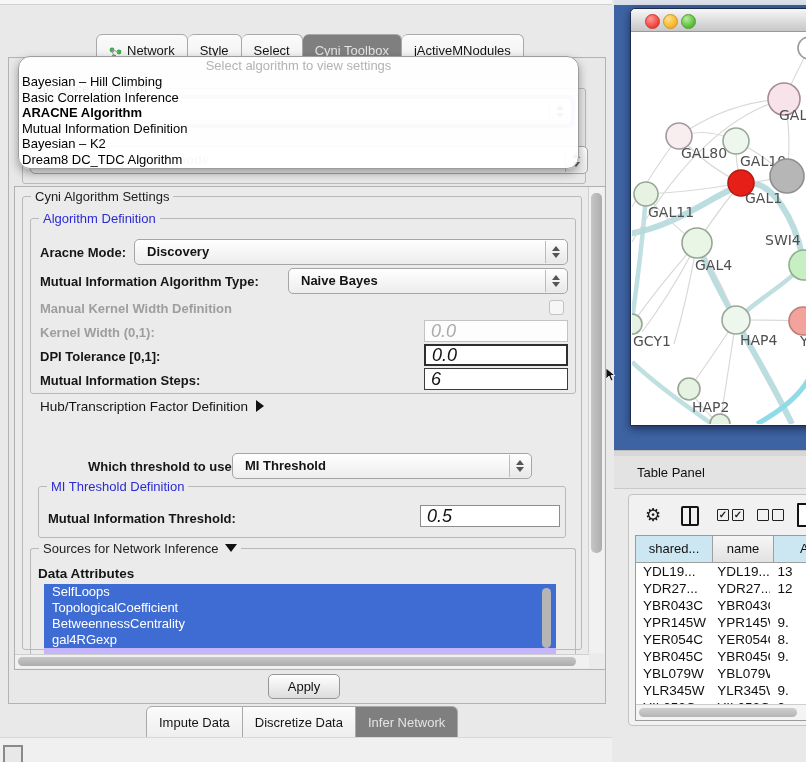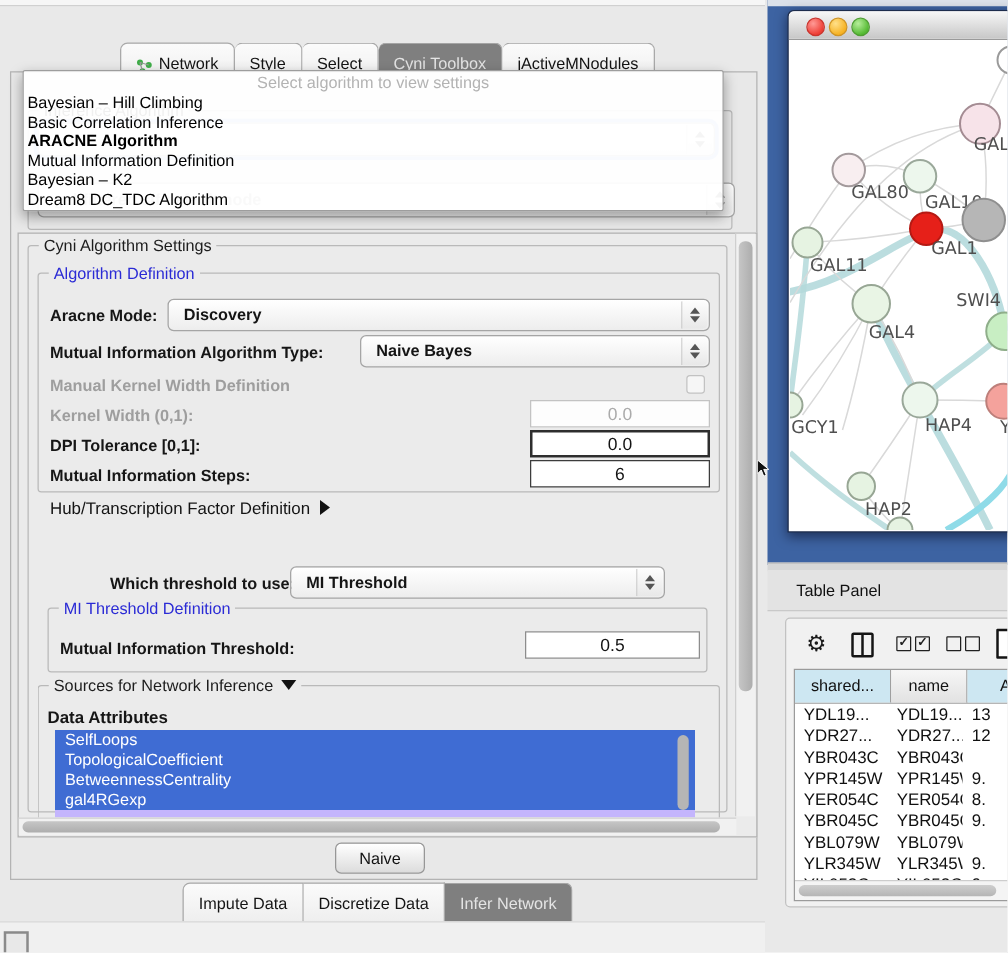--- a/index.html
+++ b/index.html
@@ -31,30 +31,30 @@
   .cmb{position:absolute;background:linear-gradient(#ffffff,#ededed);border:1px solid #a5a5a5;border-radius:5px;
        font-size:13px;color:#141414;}
   .cmb .val{position:absolute;left:12px;top:0;line-height:24px;white-space:nowrap;font-weight:bold;}
   .cmb .arr{position:absolute;right:1px;top:1px;bottom:1px;width:20px;border-left:1px solid #bcbcbc;
             background:linear-gradient(#fdfdfd,#e8e8e8);border-radius:0 4px 4px 0;}
   .arr:before,.arr:after{content:"";position:absolute;left:6px;border-left:4px solid transparent;border-right:4px solid transparent;}
   .arr:before{top:5px;border-bottom:5px solid #555;}
   .arr:after{bottom:5px;border-top:5px solid #555;}
   
   #popup{position:absolute;left:18px;top:56px;width:559px;height:111px;background:rgba(255,255,255,0.94);
-         border:1px solid #9d9d9d;border-radius:2px;box-shadow:0 4px 10px rgba(0,0,0,0.35);z-index:30;}
+         border:1px solid #9d9d9d;border-radius:12px;box-shadow:0 4px 10px rgba(0,0,0,0.35);z-index:30;}
   #popup .hint{height:16px;line-height:16px;text-align:center;color:#b3b3b3;font-size:13px;margin-top:1px;}
   .pop-item{height:15.5px;line-height:15.5px;font-size:13px;color:#000;padding-left:3px;white-space:nowrap;}
   .pop-item.bold{font-weight:bold;}
   
   #settings{position:absolute;left:14px;top:186px;width:590px;height:482px;background:#ebebeb;border:1px solid #b0b0b0;}
   .lbl{position:absolute;font-size:13px;font-weight:bold;color:#161616;white-space:nowrap;}
   .lbl.dis{color:#9e9e9e;}
-  .fld{position:absolute;background:#fff;border:1px solid #b0b0b0;font-size:14px;color:#141414;
-       text-align:center;padding:0 6px;line-height:20px;}
+  .fld{position:absolute;background:#fff;border:1px solid #b0b0b0;font-size:18px;color:#141414;
+       text-align:left;padding:0 6px;line-height:20px;font-style:italic;}
   .fld.dis{color:#ababab;border-color:#c3c3c3;background:#fdfdfd;}
   .fld.focus{border:2px solid #2e2e2e;line-height:18px;}
   .fld.dark{border:1px solid #3c3c3c;}
   
   .sb-v{position:absolute;background:#f1f1f1;border-left:1px solid #cfcfcf;}
   .sb-v .th{position:absolute;left:2px;right:2px;border-radius:5px;background:linear-gradient(90deg,#c6c6c6,#adadad);}
   .sb-h{position:absolute;background:#f1f1f1;border-top:1px solid #cfcfcf;}
   .sb-h .th{position:absolute;top:2px;bottom:2px;border-radius:5px;background:linear-gradient(#c6c6c6,#adadad);}
   
   #attr-list{position:absolute;left:30px;top:398px;width:512px;height:70px;background:#c4b5fd;overflow:hidden;}
@@ -227,21 +227,21 @@
       </div>
     <div id="attr-sb" style="left:542px;top:588px;"></div>
 
     <div class="sb-v" style="left:588px;top:187px;width:15px;height:466px;">
       <div class="th" style="top:6px;height:360px;"></div>
     </div>
     <div class="sb-h" style="left:15px;top:654px;width:574px;height:13px;">
       <div class="th" style="left:3px;width:558px;"></div>
     </div>
 
-    <div id="apply">Naive</div>
+    <div id="apply">Apply</div>
     <div id="bottom-tabs" class="tabrow">
       <div class="tab first"><span>Impute Data</span></div>
       <div class="tab"><span>Discretize Data</span></div>
       <div class="tab sel last"><span>Infer Network</span></div>
     </div>
 
     <div id="bottom-strip"></div>
     <div id="mini-win"></div>
   </div>
 

